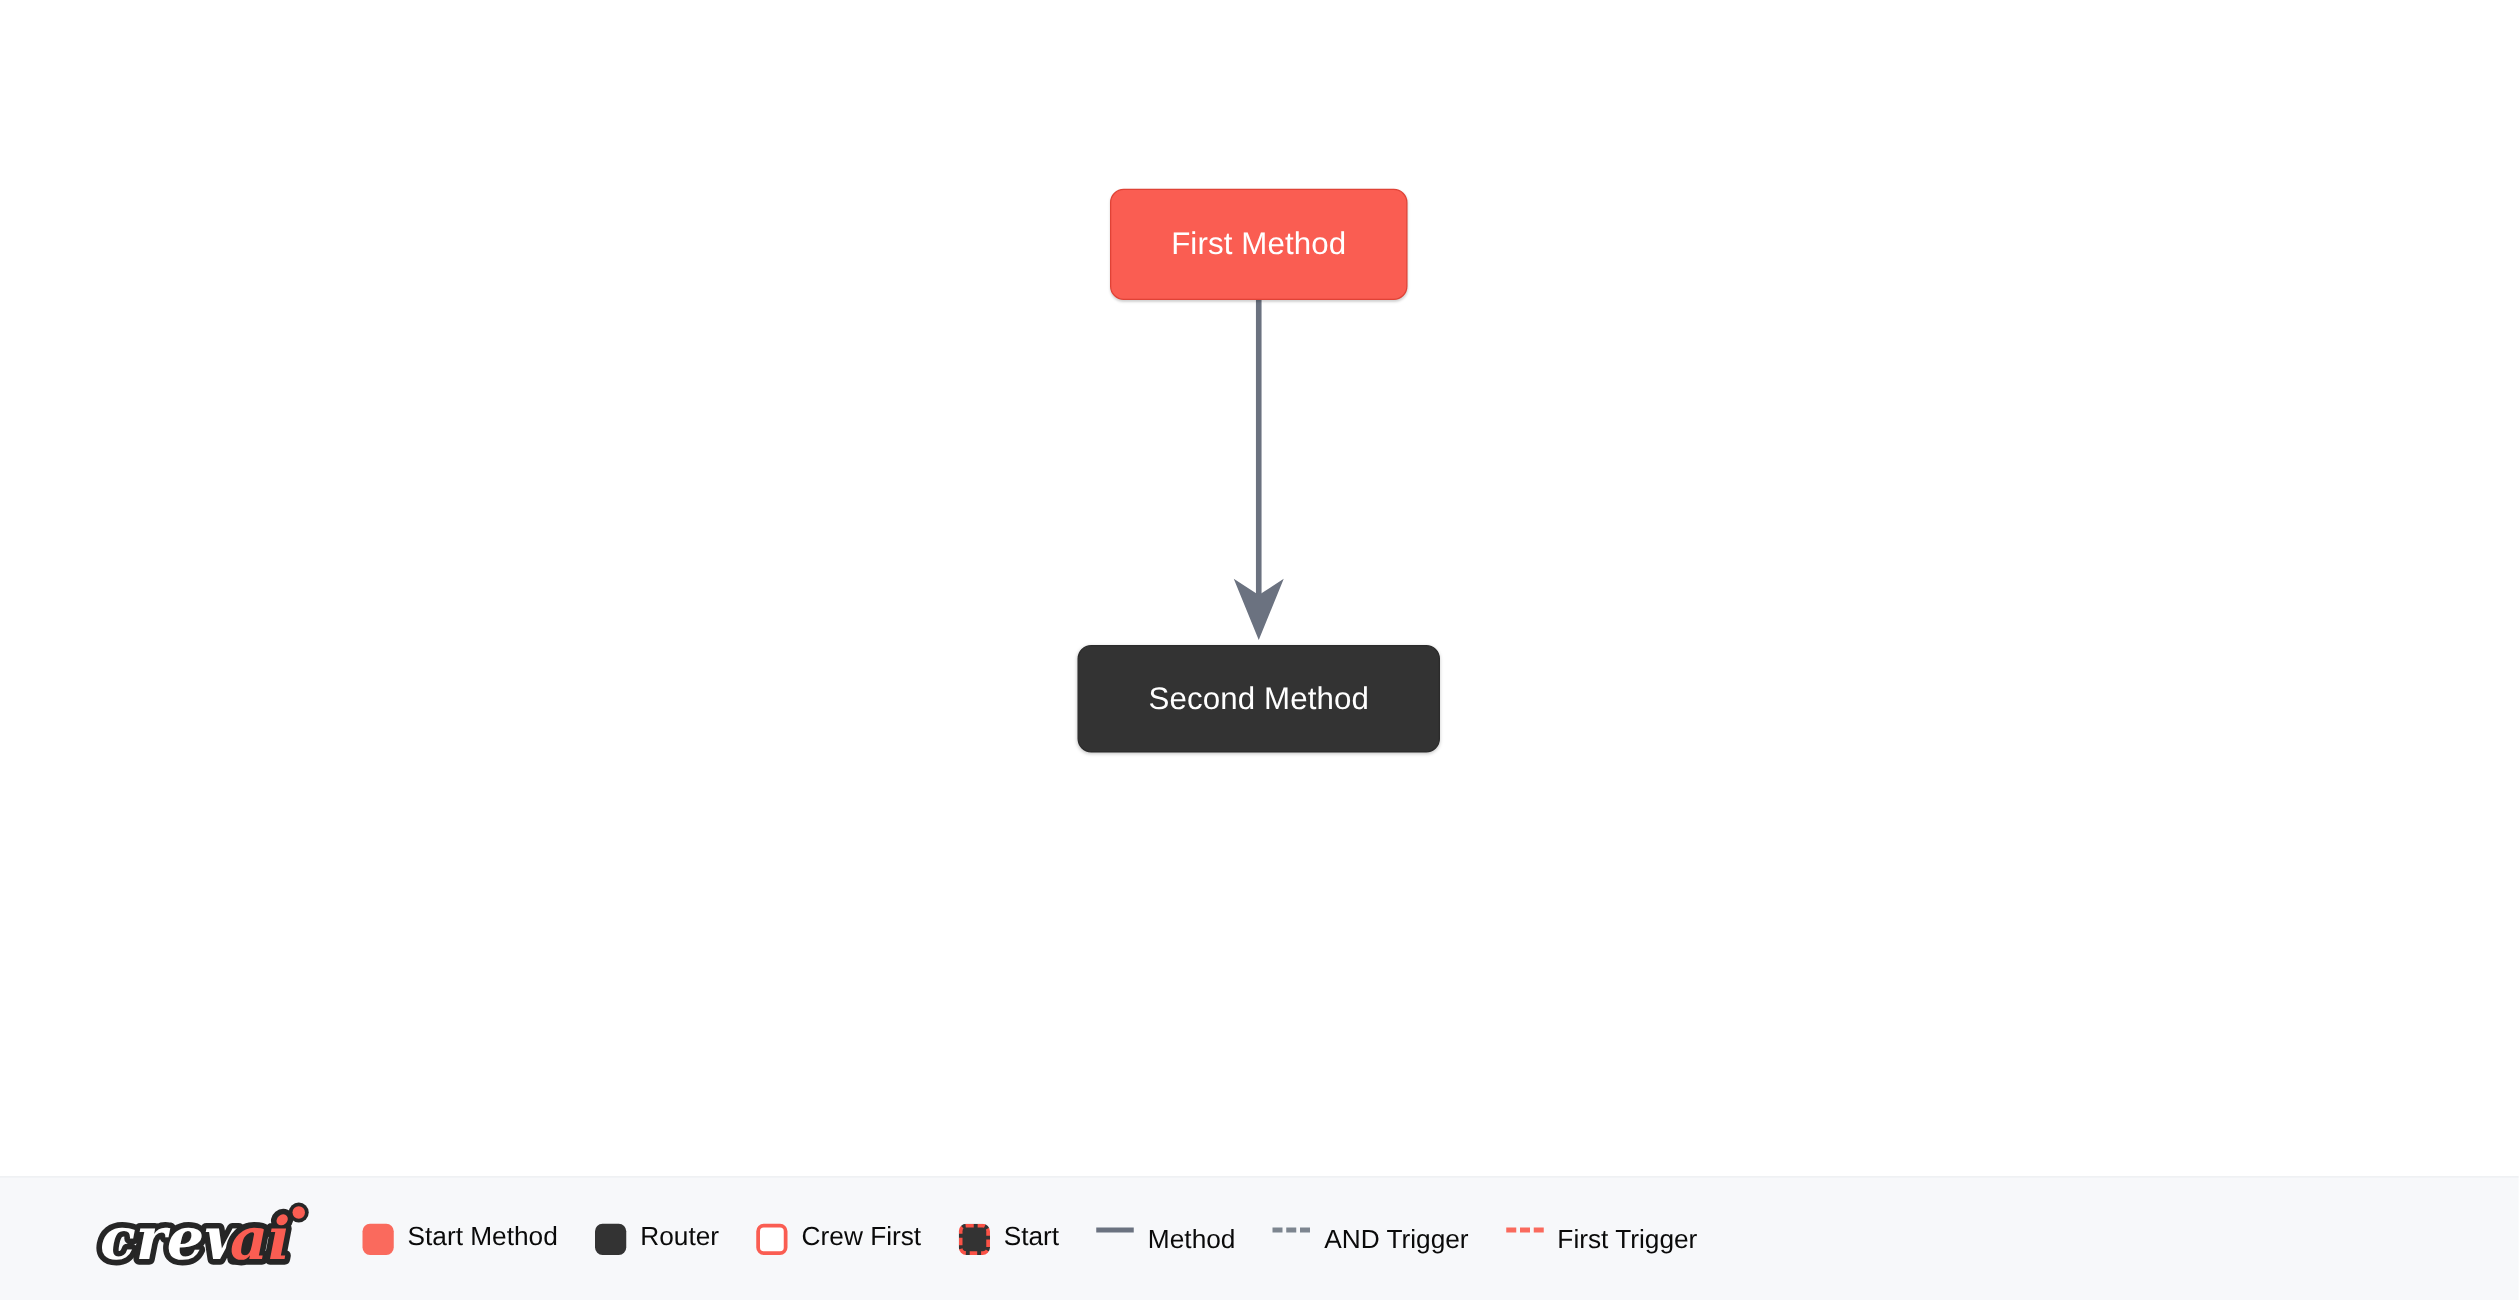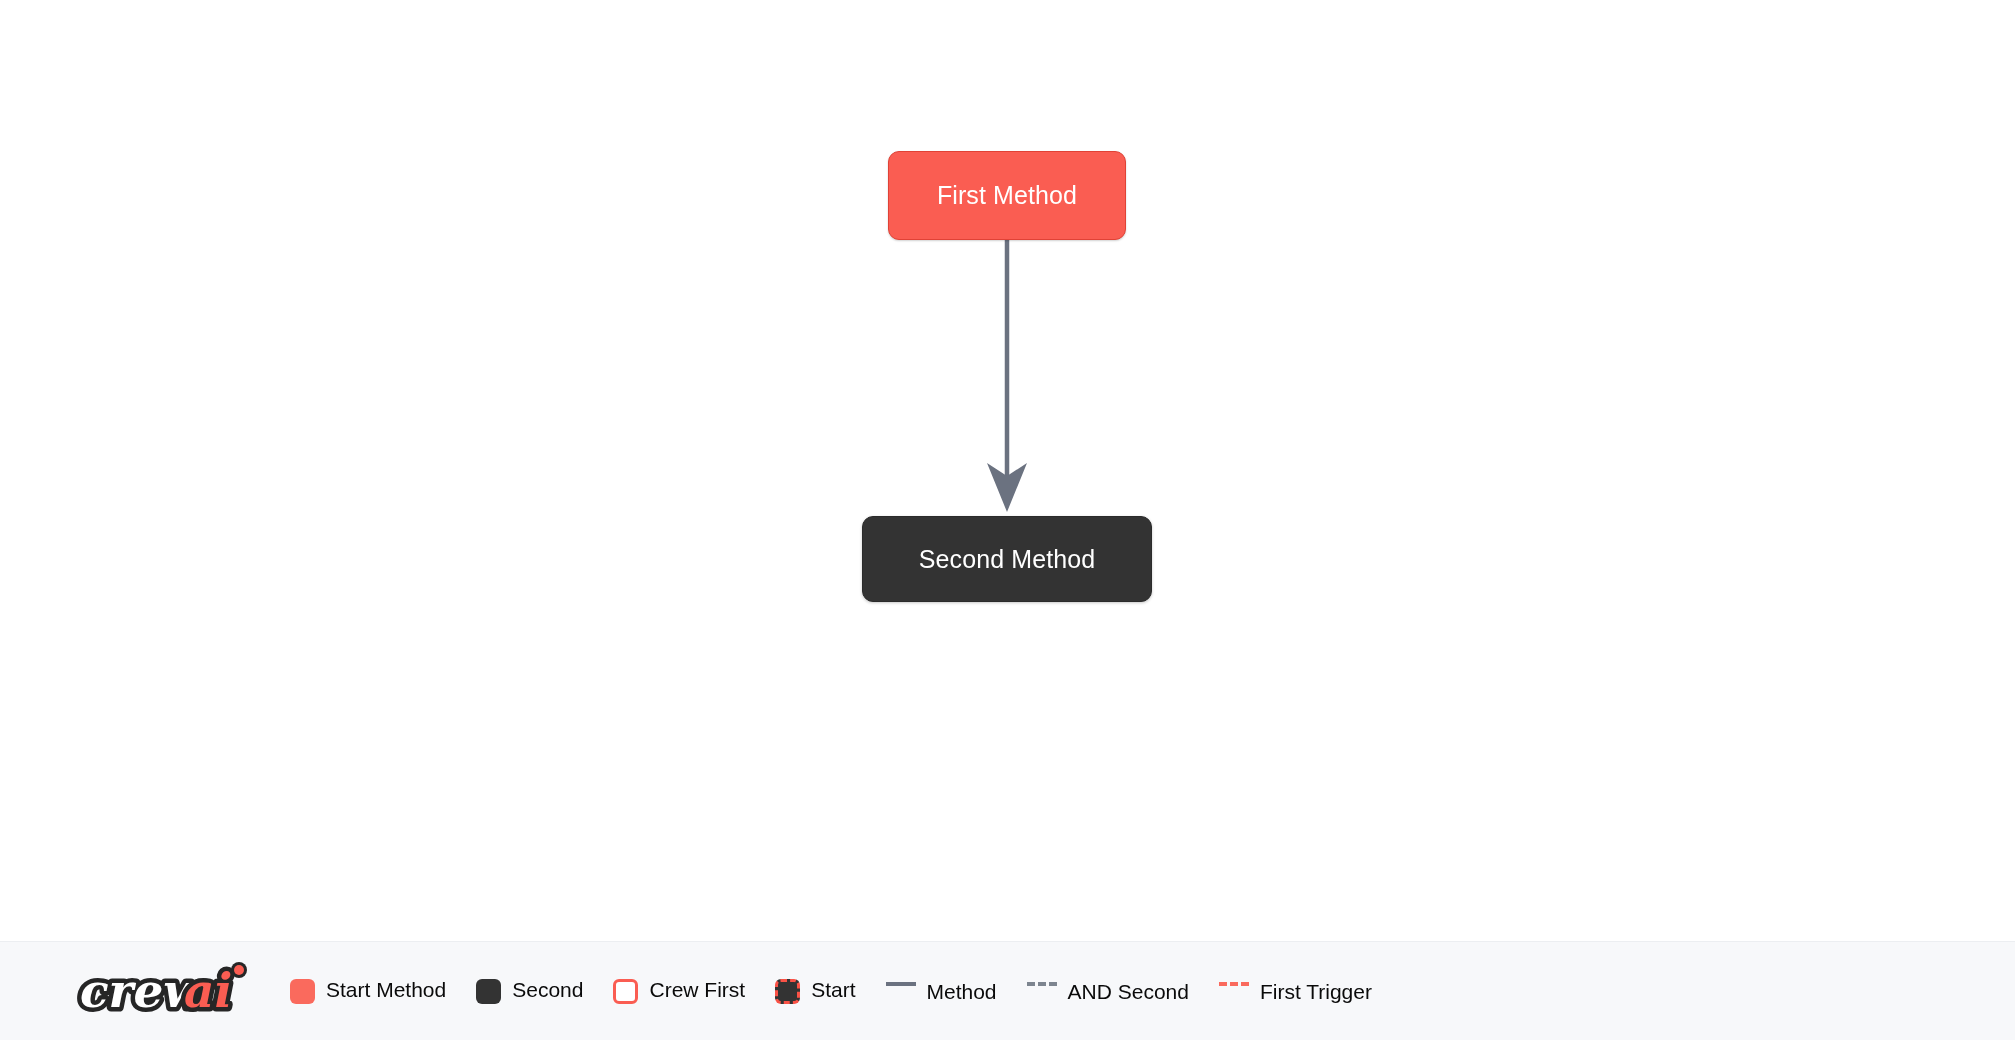--- a/index.html
+++ b/index.html
@@ -173,41 +173,41 @@
 
     <div class="legend-items">
 
       <div class="legend-item">
         <span class="swatch swatch-start"></span>
         <span class="legend-label">Start Method</span>
       </div>
 
       <div class="legend-item">
         <span class="swatch swatch-method"></span>
-        <span class="legend-label">Second</span>
+        <span class="legend-label">Router</span>
       </div>
 
       <div class="legend-item">
         <span class="swatch swatch-crew"></span>
         <span class="legend-label">Crew First</span>
       </div>
 
       <div class="legend-item">
         <span class="swatch swatch-router"></span>
         <span class="legend-label">Start</span>
       </div>
 
       <div class="legend-item">
         <span class="line-sample line-trigger"></span>
         <span class="legend-label">Method</span>
       </div>
 
       <div class="legend-item">
         <span class="line-sample line-and-trigger"></span>
-        <span class="legend-label">AND Second</span>
+        <span class="legend-label">AND Trigger</span>
       </div>
 
       <div class="legend-item">
         <span class="line-sample line-router-trig"></span>
         <span class="legend-label">First Trigger</span>
       </div>
 
     </div>
   </div>
 

